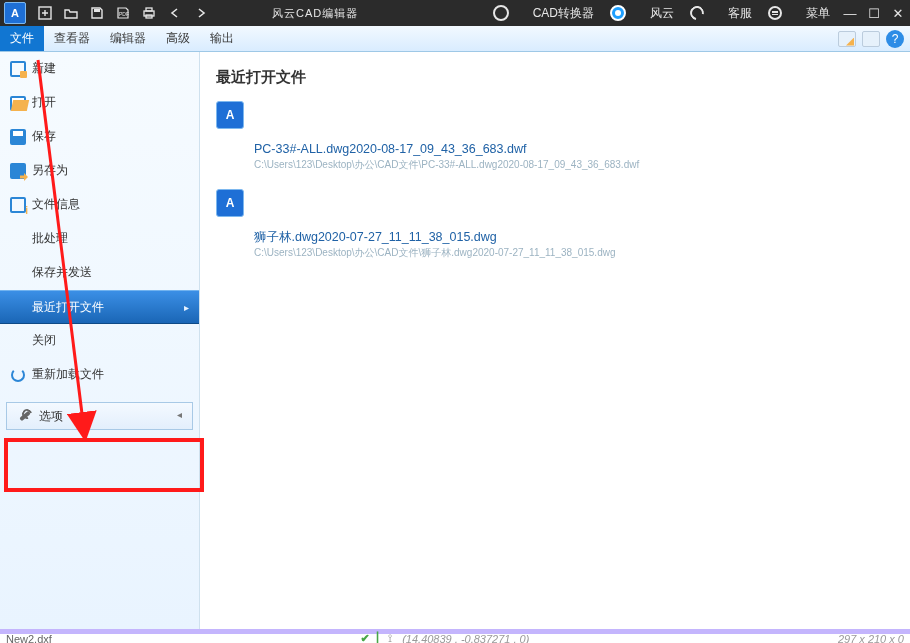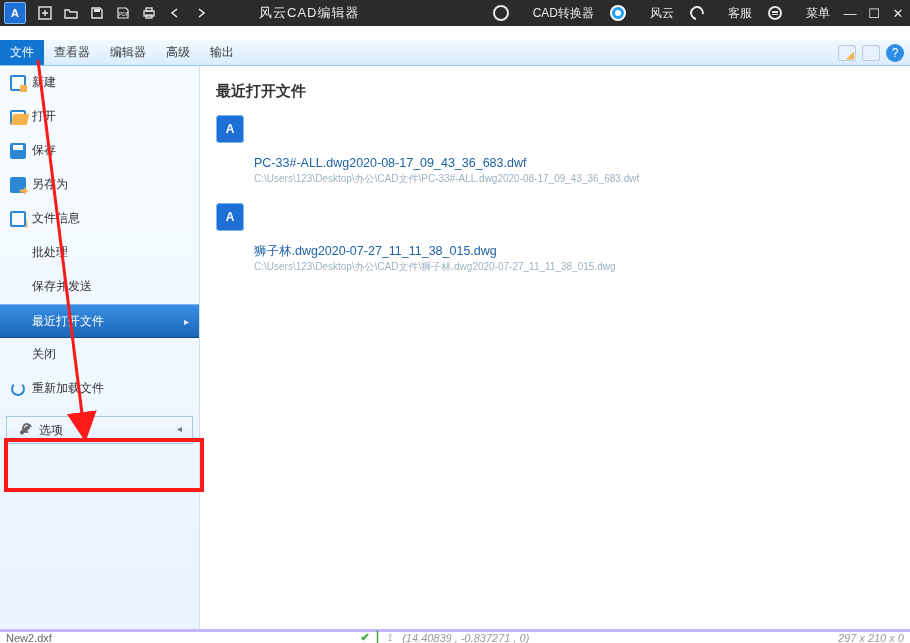--- a/index.html
+++ b/index.html
@@ -4,34 +4,34 @@
   <style>
     * { margin:0; padding:0; box-sizing:border-box; font-family:"Microsoft YaHei","SimHei",sans-serif; }
     body { width:910px; height:643px; background:#fff; overflow:hidden; position:relative; }
 
     
     .titlebar { height:26px; background:#2b2b2b; display:flex; align-items:center; color:#e6e6e6; font-size:12px; }
     .titlebar .app-icon { width:22px; height:22px; margin:0 4px 0 4px; background:#1e6fd6; border:1px solid #7db8ef; display:flex; align-items:center; justify-content:center; color:#fff; font-size:11px; font-weight:bold; border-radius:2px; }
     .titlebar .qa-btn { width:22px; height:22px; margin-left:4px; display:flex; align-items:center; justify-content:center; color:#e6e6e6; }
     .titlebar .qa-btn svg { width:14px; height:14px; }
     .titlebar .gap { flex:0 0 40px; }
-    .titlebar .title-text { margin-left:7px; font-size:13px; letter-spacing:1px; }
+    .titlebar .title-text { margin-left:20px; font-size:11px; letter-spacing:1px; }
     .titlebar .spacer { flex:1; }
     .titlebar .rlink { display:flex; align-items:center; padding:0 8px; color:#e6e6e6; font-size:12px;gap:20px; }
     .titlebar .rlink .circ { width:16px; height:16px; border-radius:50%; border:2px solid #e6e6e6; margin-right:4px; position:relative; }
     .titlebar .rlink .circ.filled { background:#1e9fff; border-color:#fff; }
     .titlebar .rlink .circ.filled::after { content:""; width:6px; height:6px; border-radius:50%; background:#fff; position:absolute; top:3px; left:3px; }
     .titlebar .rlink .head { width:14px; height:14px; border:2px solid #e6e6e6; border-radius:50% 50% 50% 50%; border-bottom-color:transparent; transform:rotate(-35deg); margin-right:4px; }
     .titlebar .rlink .menu-ico { width:14px; height:14px; border:2px solid #e6e6e6; border-radius:50%; margin-right:4px; position:relative; }
     .titlebar .rlink .menu-ico::before,.titlebar .rlink .menu-ico::after { content:""; position:absolute; left:2px; right:2px; height:1.5px; background:#e6e6e6; }
     .titlebar .rlink .menu-ico::before { top:3px; } .titlebar .rlink .menu-ico::after { bottom:3px; }
     .titlebar .winbtn { width:24px; height:26px; display:flex; align-items:center; justify-content:center; color:#e6e6e6; font-size:13px; }
 
     
-    .menubar { height:26px; background:linear-gradient(#f2f9ff,#d9ecff); border-bottom:1px solid #9ec8e6; display:flex; align-items:stretch; font-size:12px; color:#3a3a3a;margin-top:14px; }
+    .menubar { height:26px; background:linear-gradient(#f2f9ff,#d9ecff); border-bottom:1px solid #9ec8e6; display:flex; align-items:stretch; font-size:12px; color:#3a3a3a; }
     .menubar .tab { padding:0 10px; display:flex; align-items:center; }
     .menubar .tab.active { background:#1176d2; color:#fff; }
     .menubar .rtoolbar { margin-left:auto; display:flex; align-items:center; padding:0 6px; gap:6px; }
     .menubar .rtoolbar .smico { width:18px; height:16px; background:#e6f1fb; border:1px solid #bcd; border-radius:2px; position:relative; }
     .menubar .rtoolbar .smico.pen::after { content:""; position:absolute; right:1px; bottom:0; width:8px; height:8px; background:#f5b24d; clip-path:polygon(0 100%,100% 0,100% 100%); }
     .menubar .rtoolbar .help { width:18px; height:18px; border-radius:50%; background:#2d8ce6; color:#fff; display:flex; align-items:center; justify-content:center; font-size:12px; }
 
     
     .main { display:flex; height:577px; }
 
@@ -66,21 +66,21 @@
     .rf-icon { width:28px; height:28px; background:#1e6fd6; border:1px solid #7db8ef; border-radius:3px; display:flex; align-items:center; justify-content:center; margin-right:10px; flex-shrink:0; }
     .rf-icon span { color:#fff; font-size:12px; font-weight:bold; }
     .rf-text .fname { color:#2062a6; font-size:12.5px; line-height:16px;margin-top:40px; }
     .rf-text .fpath { color:#9cb3c2; font-size:10px; line-height:16px; }
 
     
     .arrow { position:absolute; left:36px; top:60px; pointer-events:none; }
     .arrow svg { overflow:visible; }
 
     
-    .bottom { position:absolute; left:0; right:0; bottom:0; height:14px; background:#fff; color:#888; font-size:11px; display:flex; align-items:center; padding:0 6px; border-top:3px solid #c4b5fd; }
+    .bottom { position:absolute; left:0; right:0; bottom:0; height:14px; background:#fff; color:#888; font-size:11px; display:flex; align-items:center; padding:0 6px; border-top:5px solid #c4b5fd; }
     .bottom .tabname { color:#666; }
     .bottom .mid { margin-left:auto; margin-right:auto; display:flex; align-items:center; gap:10px; }
     .bottom .grn { color:#48a648; font-weight:bold; }
     .bottom .dim { color:#9a9a9a;font-style:italic; }
   </style>
 </head>
 <body>
 
 <div class="titlebar">
   <div class="app-icon">

